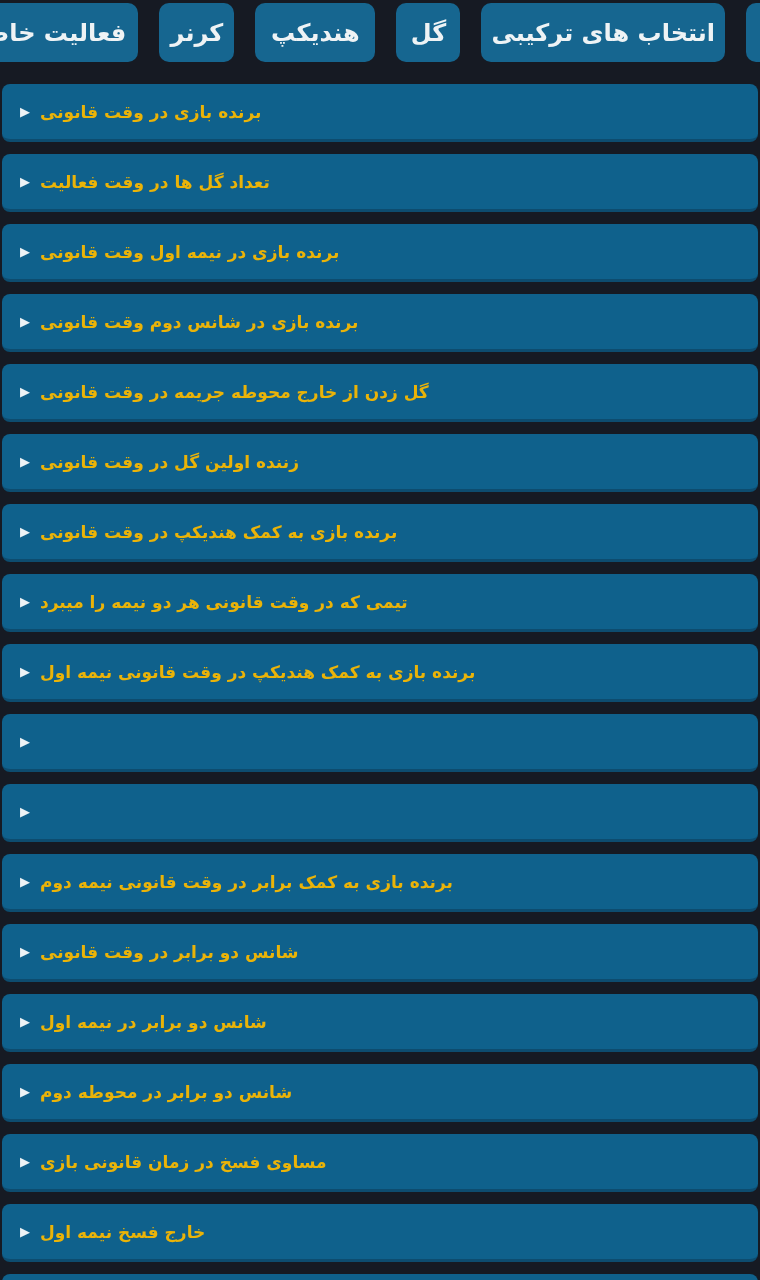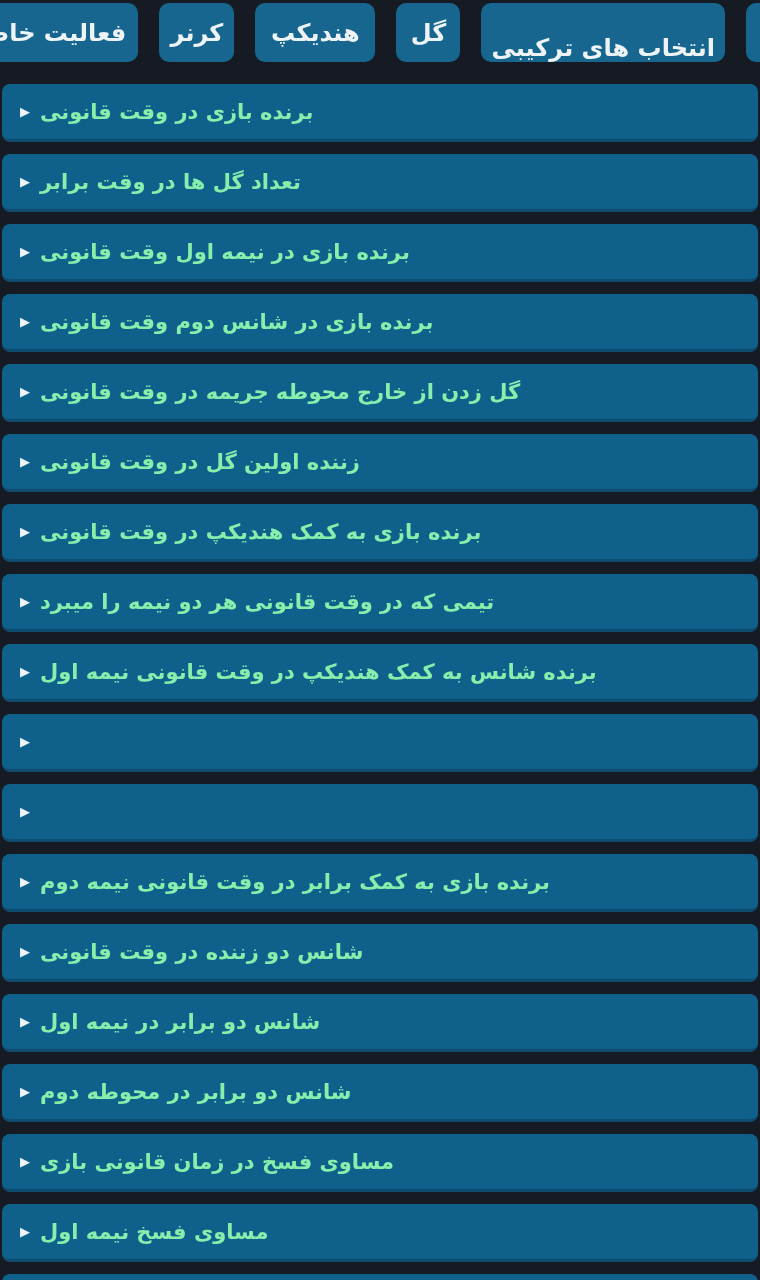--- a/index.html
+++ b/index.html
@@ -42,32 +42,32 @@
     direction:ltr;
     padding:0 18px;gap:10px;
     cursor:pointer;
   }
   .menu-row .arrow{
     color:#eef3f5;font-size:13px;line-height:1;
     flex:0 0 auto;
   }
   .menu-row .label{
     direction:rtl;unicode-bidi:isolate;
-    color:#86efac;font-size:21px;font-weight:700;
+    color:#eab308;font-size:17px;font-weight:700;
     white-space:nowrap;
   }
 </style>
 </head>
 <body>
 
 <nav class="tabbar">
     <div class="tab tab-partial-right" style="min-width: 60px;">
       <span></span>
     </div>
-    <div class="tab" style="min-width: 216px; align-items: flex-end;">
+    <div class="tab" style="min-width: 216px;">
       <span>انتخاب های ترکیبی</span>
     </div>
     <div class="tab" style="min-width: 64px;">
       <span>گل</span>
     </div>
     <div class="tab" style="min-width: 120px;">
       <span>هندیکپ</span>
     </div>
     <div class="tab" style="min-width: 75px;">
       <span>کرنر</span>
@@ -76,21 +76,21 @@
       <span>فعالیت خاص با</span>
     </div>
   </nav>
 <main class="menu">
     <div class="menu-row">
       <span class="arrow">▶</span>
       <span class="label">برنده بازی در وقت قانونی</span>
     </div>
     <div class="menu-row">
       <span class="arrow">▶</span>
-      <span class="label">تعداد گل ها در وقت برابر</span>
+      <span class="label">تعداد گل ها در وقت فعالیت</span>
     </div>
     <div class="menu-row">
       <span class="arrow">▶</span>
       <span class="label">برنده بازی در نیمه اول وقت قانونی</span>
     </div>
     <div class="menu-row">
       <span class="arrow">▶</span>
       <span class="label">برنده بازی در شانس دوم وقت قانونی</span>
     </div>
     <div class="menu-row">
@@ -104,46 +104,46 @@
     <div class="menu-row">
       <span class="arrow">▶</span>
       <span class="label">برنده بازی به کمک هندیکپ در وقت قانونی</span>
     </div>
     <div class="menu-row">
       <span class="arrow">▶</span>
       <span class="label">تیمی که در وقت قانونی هر دو نیمه را میبرد</span>
     </div>
     <div class="menu-row">
       <span class="arrow">▶</span>
-      <span class="label">برنده شانس به کمک هندیکپ در وقت قانونی نیمه اول</span>
+      <span class="label">برنده بازی به کمک هندیکپ در وقت قانونی نیمه اول</span>
     </div>
     <div class="menu-row">
       <span class="arrow">▶</span>
     </div>
     <div class="menu-row">
       <span class="arrow">▶</span>
     </div>
     <div class="menu-row">
       <span class="arrow">▶</span>
       <span class="label">برنده بازی به کمک برابر در وقت قانونی نیمه دوم</span>
     </div>
     <div class="menu-row">
       <span class="arrow">▶</span>
-      <span class="label">شانس دو زننده در وقت قانونی</span>
+      <span class="label">شانس دو برابر در وقت قانونی</span>
     </div>
     <div class="menu-row">
       <span class="arrow">▶</span>
       <span class="label">شانس دو برابر در نیمه اول</span>
     </div>
     <div class="menu-row">
       <span class="arrow">▶</span>
       <span class="label">شانس دو برابر در محوطه دوم</span>
     </div>
     <div class="menu-row">
       <span class="arrow">▶</span>
       <span class="label">مساوی فسخ در زمان قانونی بازی</span>
     </div>
     <div class="menu-row">
       <span class="arrow">▶</span>
-      <span class="label">مساوی فسخ نیمه اول</span>
+      <span class="label">خارج فسخ نیمه اول</span>
     </div>
     <div class="menu-row"></div>
   </main>
 
 </body></html>

